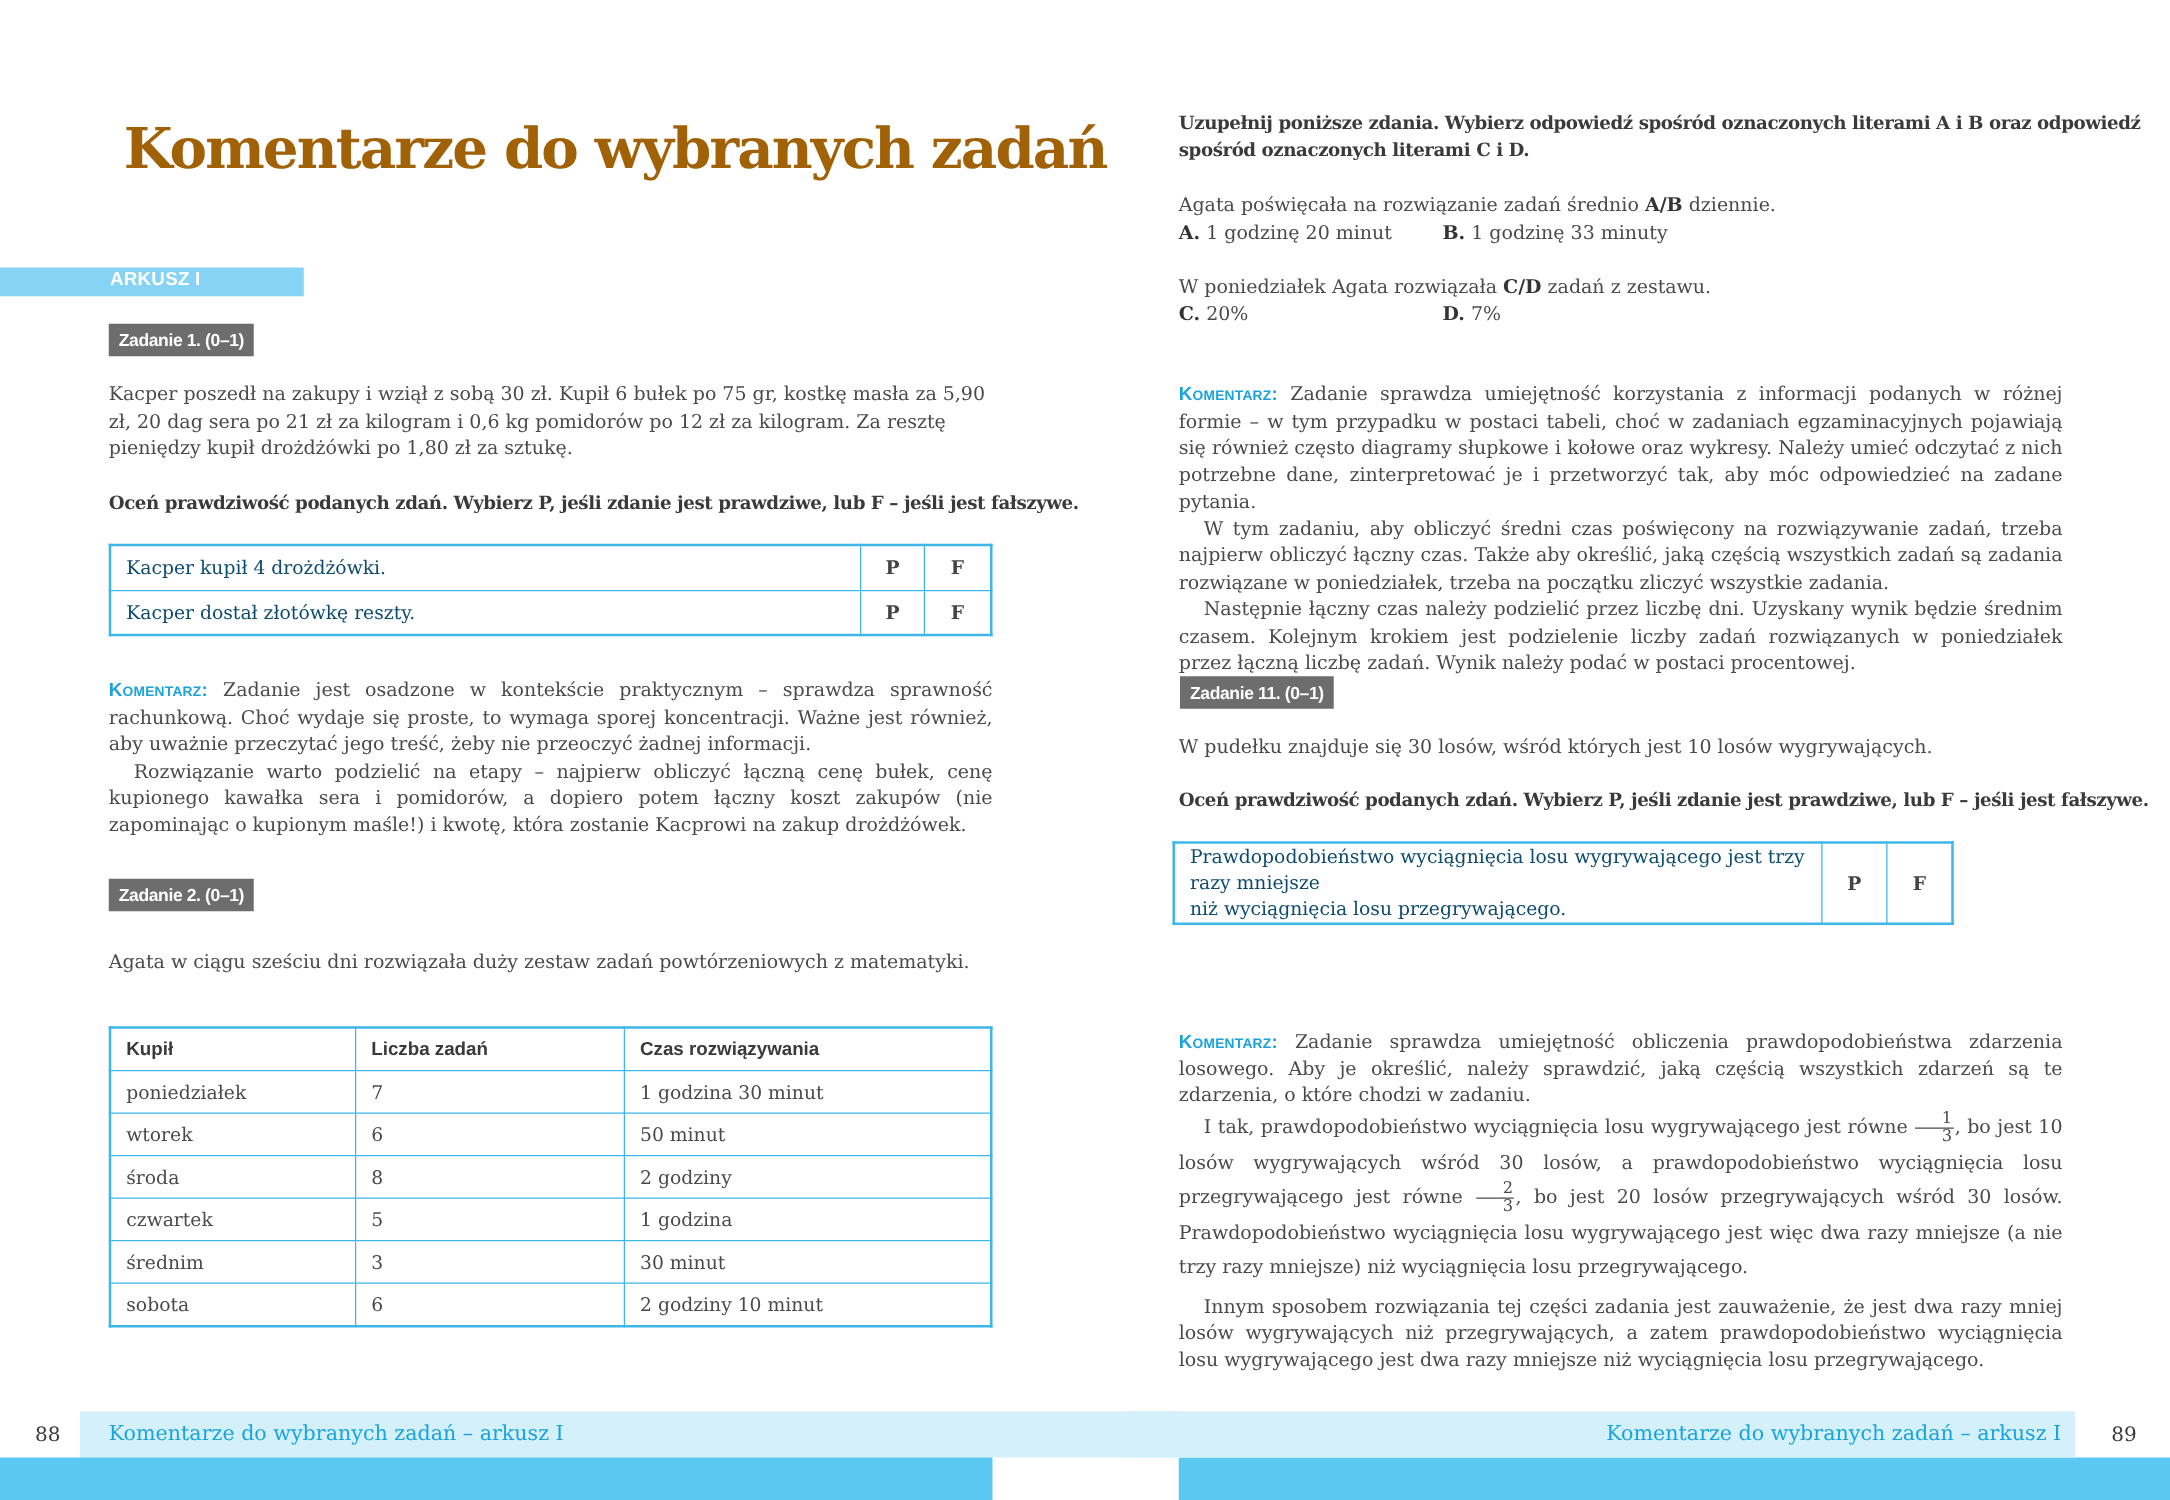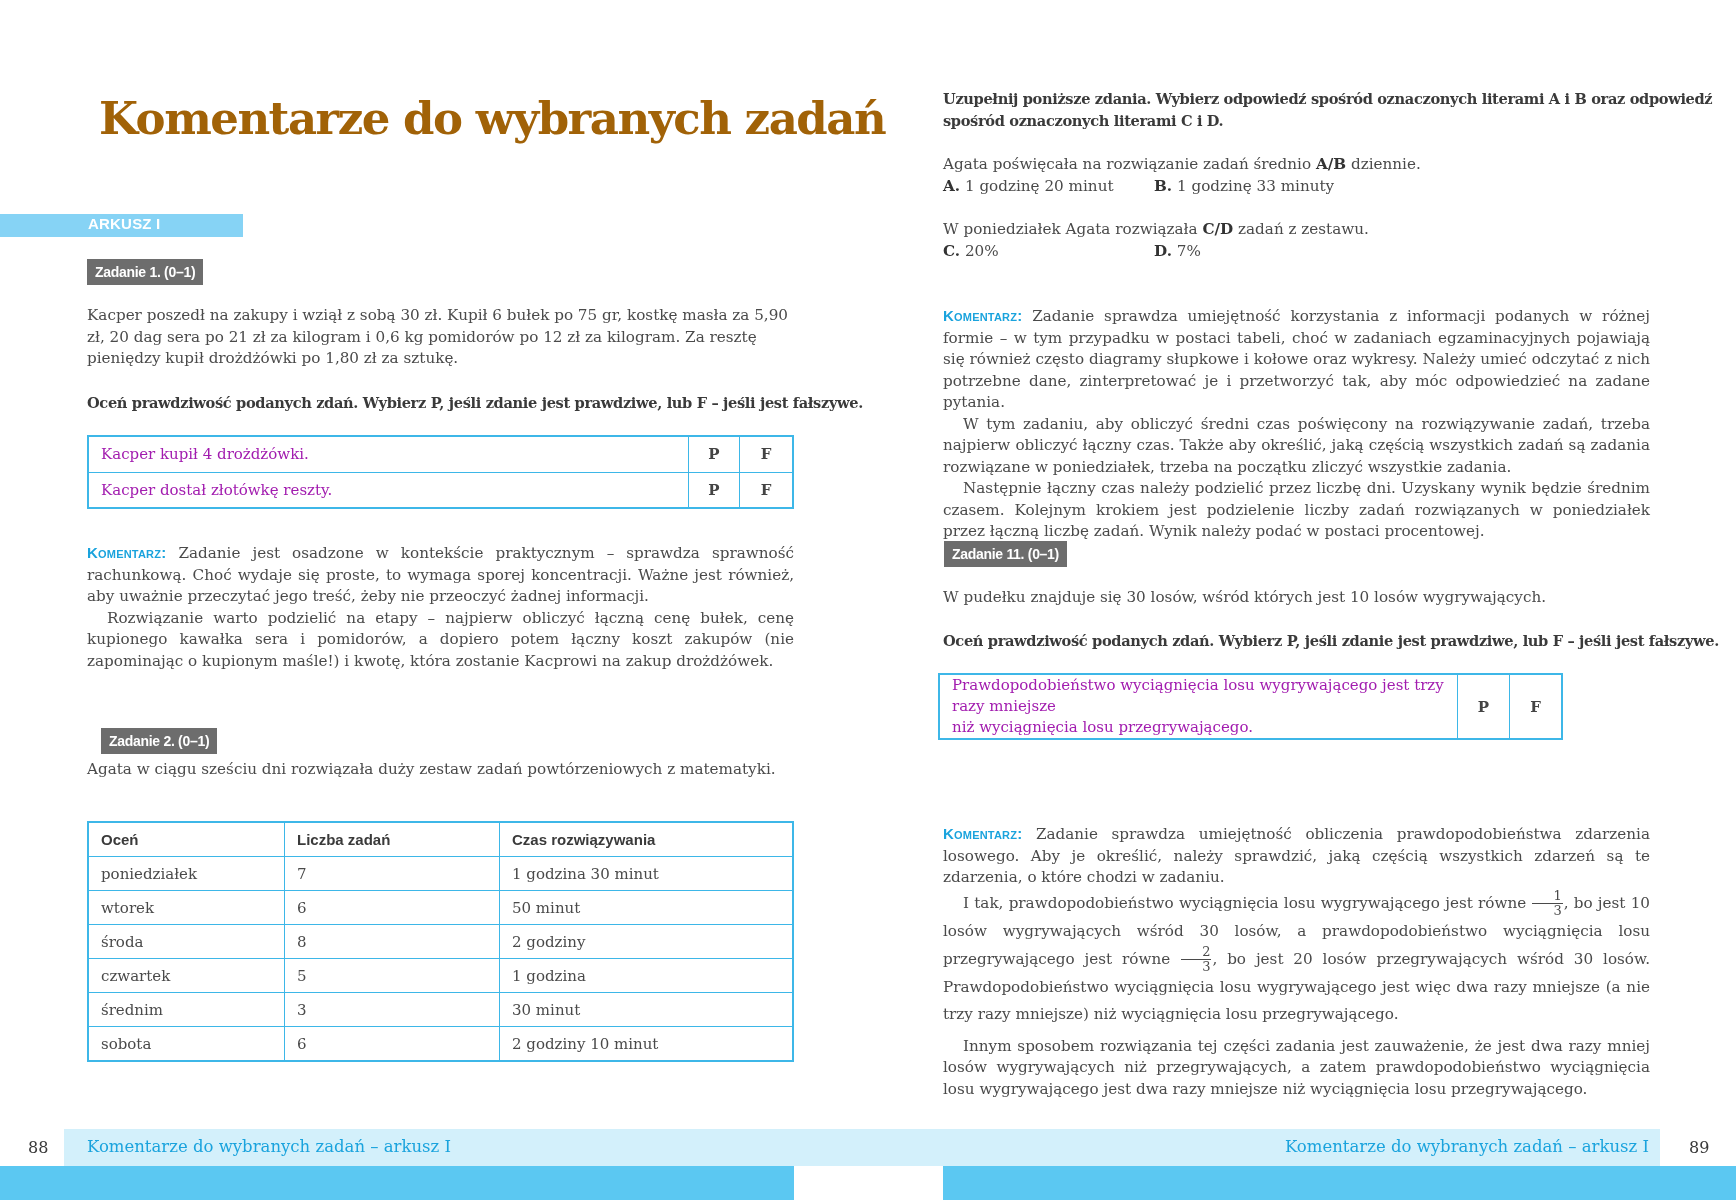--- a/index.html
+++ b/index.html
@@ -37,21 +37,21 @@
   .indent { text-indent: 20px; }
   .kom-label {
     font-family: "Liberation Sans", sans-serif; font-weight: bold; color: #1aa3dd;
     font-variant: small-caps; font-size: 15px; letter-spacing: 0.2px;
   }
   table.pf {
     border-collapse: collapse; position: absolute;
     border: 2px solid #3db7e8;
   }
   table.pf td {
-    border: 1.5px solid #3db7e8; font-size: 15px; color: #a21caf;
+    border: 1.5px solid #3db7e8; font-size: 15px; color: #0c4a6e;
     padding: 0 12px; vertical-align: middle;
   }
   table.pf td.pfc { text-align: center; font-weight: bold; color: #444; padding: 0; }
   table.data {
     border-collapse: collapse; position: absolute;
     border: 2px solid #3db7e8;
   }
   table.data td, table.data th {
     border: 1.5px solid #3db7e8; font-size: 15px; color: #4a4a4a;
     text-align: left; padding: 0 12px; height: 33px;
@@ -96,27 +96,27 @@
     </table>
 
   <div class="abs" style="left:87px; top:542px; width:707px;">
     <p class="para justify">
       <span class="kom-label">Komentarz:</span>
       <span>Zadanie jest osadzone w kontekście praktycznym – sprawdza sprawność rachunkową. Choć wydaje się proste, to wymaga sporej koncentracji. Ważne jest również, aby uważnie przeczytać jego treść, żeby nie przeoczyć żadnej informacji.</span>
     </p>
     <p class="para justify indent">Rozwiązanie warto podzielić na etapy – najpierw obliczyć łączną cenę bułek, cenę kupionego kawałka sera i pomidorów, a dopiero potem łączny koszt zakupów (nie zapominając o kupionym maśle!) i kwotę, która zostanie Kacprowi na zakup drożdżówek.</p>
   </div>
 
-  <div class="abs task-tag" style="left:87px; top:728px;margin-left:14px;">Zadanie 2. (0–1)</div>
+  <div class="abs task-tag" style="left:87px; top:703px;">Zadanie 2. (0–1)</div>
   <p class="abs para" style="left:87px; top:759px; width:707px; white-space:nowrap;">Agata w ciągu sześciu dni rozwiązała duży zestaw zadań powtórzeniowych z matematyki.</p>
 
   <table class="data" style="left:87px; top:821px; width:707px;">
     <tbody>
         <tr>
-      <th style="width:171px;">Oceń</th>
+      <th style="width:171px;">Kupił</th>
       <th style="width:190px;">Liczba zadań</th>
       <th>Czas rozwiązywania</th>
     </tr>
     <tr>
       <td>poniedziałek</td>
       <td>7</td>
       <td>1 godzina 30 minut</td>
     </tr>
     <tr>
       <td>wtorek</td>

